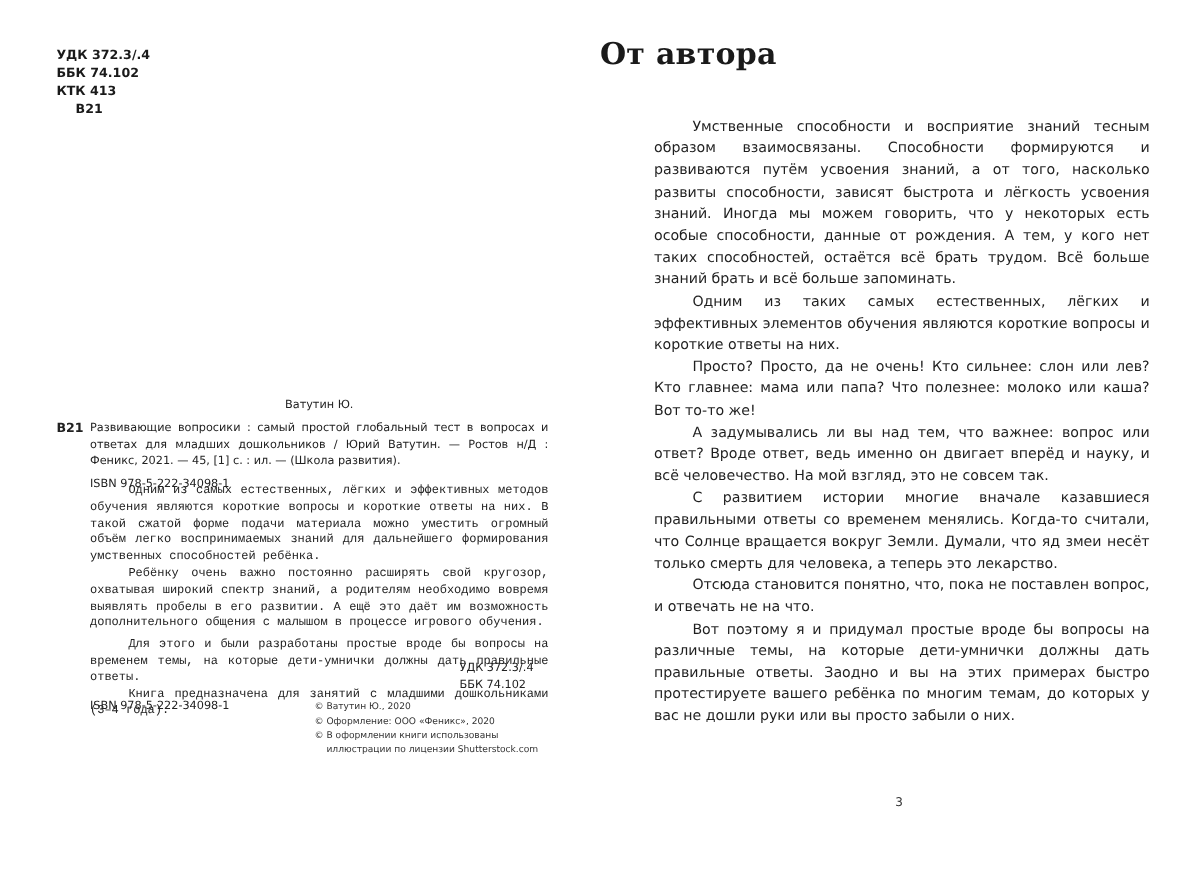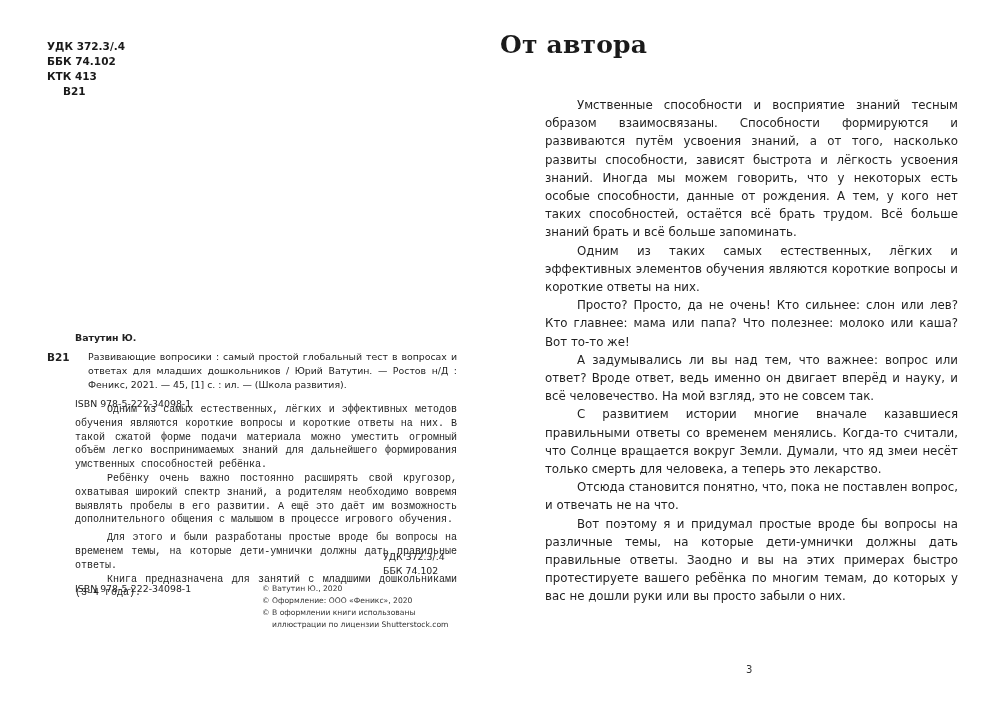--- a/index.html
+++ b/index.html
@@ -6,24 +6,24 @@
   body { width: 1001px; height: 728px; position: relative; overflow: hidden; color: #1a1a1a; }
   .spread { position: absolute; left: 0; top: 0; width: 1001px; height: 580px; background: #fff; }
   .page { position: absolute; top: 0; height: 728px; }
   .left-page { left: 0; width: 500px; }
   .right-page { left: 500px; width: 501px; }
   .classif { position: absolute; left: 47px; top: 39px; font-family: "DejaVu Sans", sans-serif; font-weight: bold; font-size: 10.5px; line-height: 15px; color: #1a1a1a; }
   .classif div { white-space: nowrap; }
   .classif .indent { padding-left: 16px; }
 
   .card { position: absolute; left: 47px; top: 331px; width: 410px; font-family: "DejaVu Sans", sans-serif; font-size: 9.4px; line-height: 14px; color: #222; }
-  .card .author { font-weight: bold; padding-left: 28px; margin-bottom: 5px; }
+  .card .author { font-weight: normal; padding-left: 28px; margin-bottom: 5px; text-align: center; }
   .card .entry { display: flex; }
   .card .code { font-weight: bold; width: 28px; flex: none; font-size: 10.5px; }
-  .card .desc { text-align: justify; text-align-last: left; margin-left: 13px; }
+  .card .desc { text-align: justify; text-align-last: left; }
   .card .isbn { padding-left: 28px; margin-top: 5px; }
   .annot { position: absolute; left: 75px; top: 403px; width: 382px; font-family: Liberation Mono, monospace; font-size: 10px; line-height: 13.8px; color: #222; }
   .annot p { margin: 0; text-indent: 32px; text-align: justify; }
   .annot p.gap { margin-top: 4px; }
   .udk-bottom { position: absolute; left: 383px; top: 550px; font-family: "DejaVu Sans", sans-serif; font-size: 9.4px; line-height: 14px; color: #222; }
   .isbn-bottom { position: absolute; left: 75px; top: 583px; font-family: "DejaVu Sans", sans-serif; font-size: 9.4px; color: #222; }
   .copyrights { position: absolute; left: 262px; top: 583px; font-family: "DejaVu Sans", sans-serif; font-size: 7.6px; line-height: 12px; color: #333; }
   .copyrights div { white-space: nowrap; }
   .copyrights .cont { padding-left: 10px; }
 

